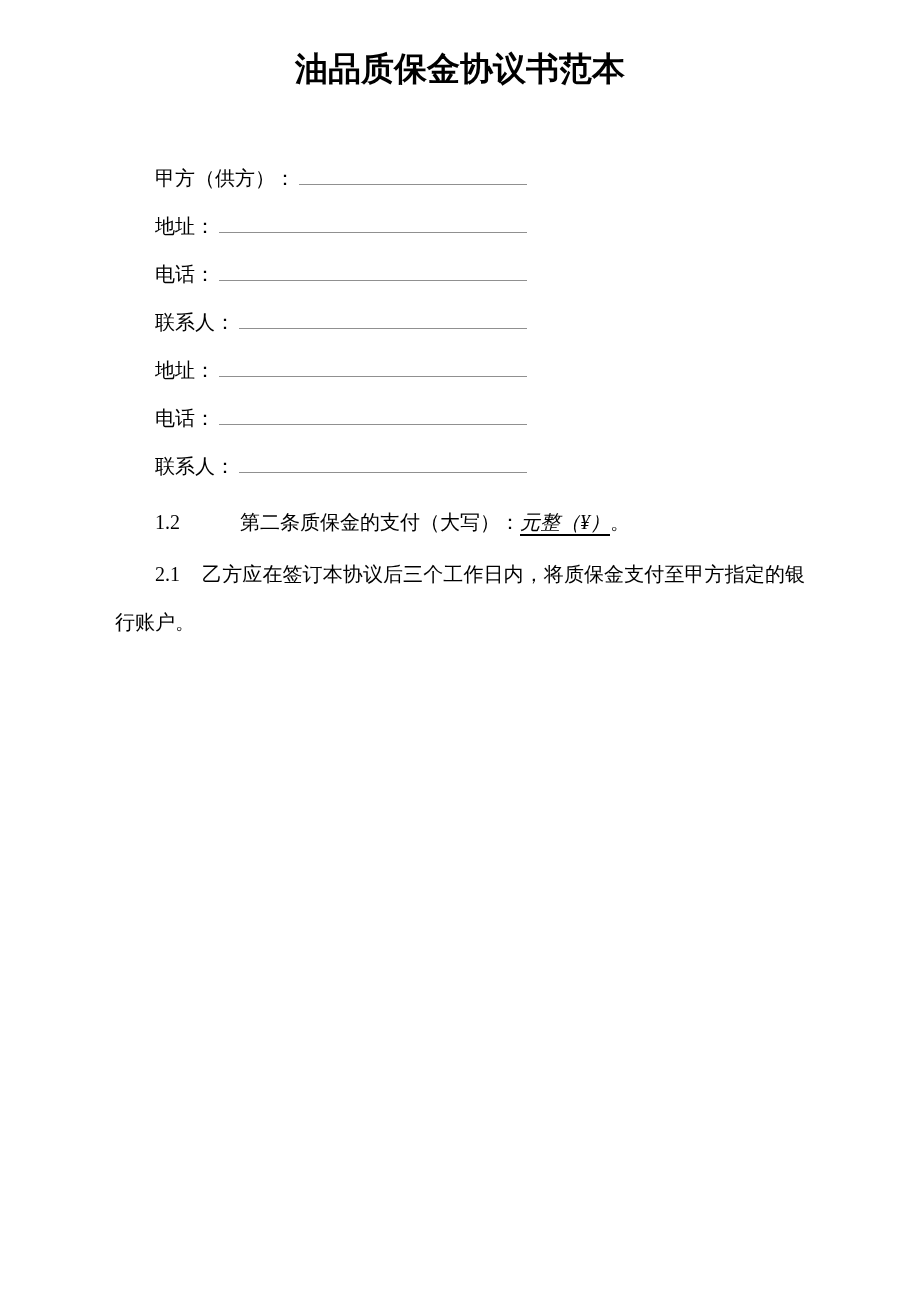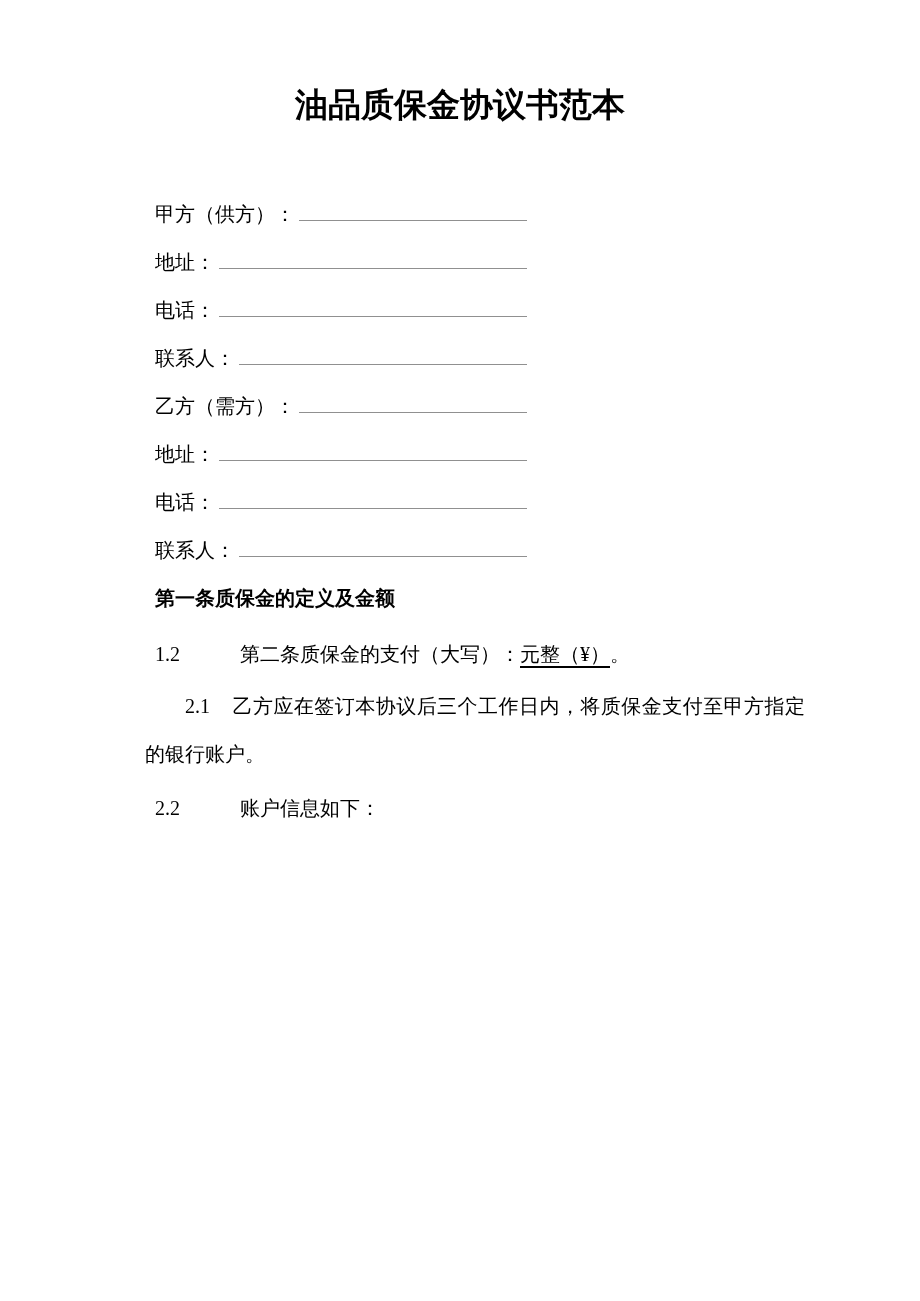--- a/index.html
+++ b/index.html
@@ -6,21 +6,21 @@
     margin: 0;
     padding: 0;
     background: #ffffff;
   }
   .page {
     position: relative;
     width: 920px;
     min-height: 1301px;
     box-sizing: border-box;
     background: #ffffff;
-    padding: 80px 115px 40px 115px;
+    padding: 44px 115px 40px 115px;
     color: #000000;
     font-family: "Liberation Serif", "DejaVu Serif", serif;
     font-size: 20px;
     border-radius: 27px;
   }
   .title {
     margin: 0;
     font-family: "Liberation Sans", "DejaVu Sans", sans-serif;
     font-weight: bold;
     font-size: 33px;
@@ -69,35 +69,35 @@
     color: #000000;
   }
   .heading-spaced {
     margin-top: 22px;
   }
   .clause-12 {
     margin-top: 8px;
   }
   .clause-21 {
     margin-top: 4px;
-    margin-left: 30px;
   }
   .clause-22 {
     margin-top: 6px;
   }
   .gap {
     display: inline-block;
     width: 22px;
   }
   .gap.tab {
     width: 60px;
   }
   .underlined {
     text-decoration: underline;
     text-underline-offset: 5px;
+    font-style: italic;
   }
 </style>
 </head>
 <body>
 
 <div class="page">
 
   <h1 class="title">油品质保金协议书范本</h1>
 
   <div class="form">
@@ -111,41 +111,35 @@
     </div>
     <div class="form-row">
       <span class="form-label">电话：</span>
       <span class="blank-line"></span>
     </div>
     <div class="form-row">
       <span class="form-label">联系人：</span>
       <span class="blank-line"></span>
     </div>
     <div class="form-row">
-      <span class="form-label">乙方（需方）：</span>
-      <span class="blank-line"></span>
-    </div>
-    <div class="form-row">
       <span class="form-label">地址：</span>
       <span class="blank-line"></span>
     </div>
     <div class="form-row">
       <span class="form-label">电话：</span>
       <span class="blank-line"></span>
     </div>
     <div class="form-row">
       <span class="form-label">联系人：</span>
       <span class="blank-line"></span>
     </div>
   </div>
 
 
-  <h2 class="heading">第一条质保金的定义及金额</h2>
 
 
   <p class="para indent clause-12"><span>1.2</span><span class="gap tab"></span><span>第二条质保金的支付（大写）：</span><span class="underlined">元整（¥）</span><span>。</span></p>
 
 
   <p class="para indent clause-21"><span>2.1</span><span class="gap"></span><span>乙方应在签订本协议后三个工作日内，将质保金支付至甲方指定的银行账户。</span></p>
 
-  <p class="para indent clause-22"><span>2.2</span><span class="gap tab"></span><span>账户信息如下：</span></p>
 
 </div>
 
 </body></html>

